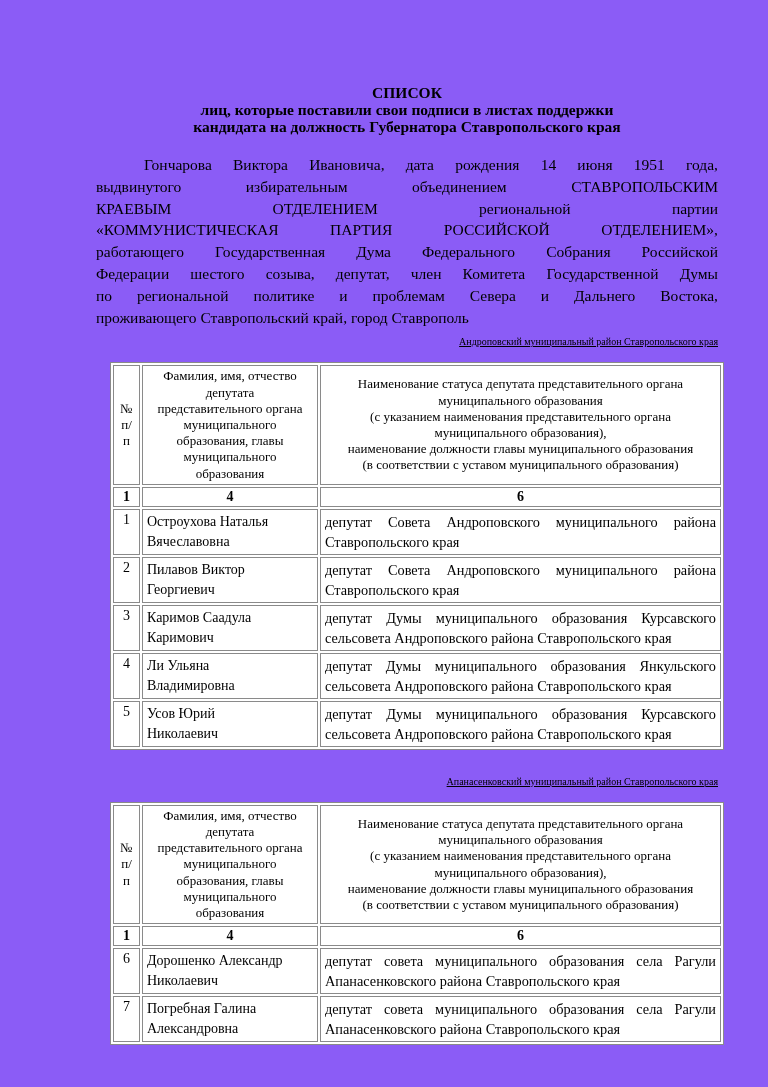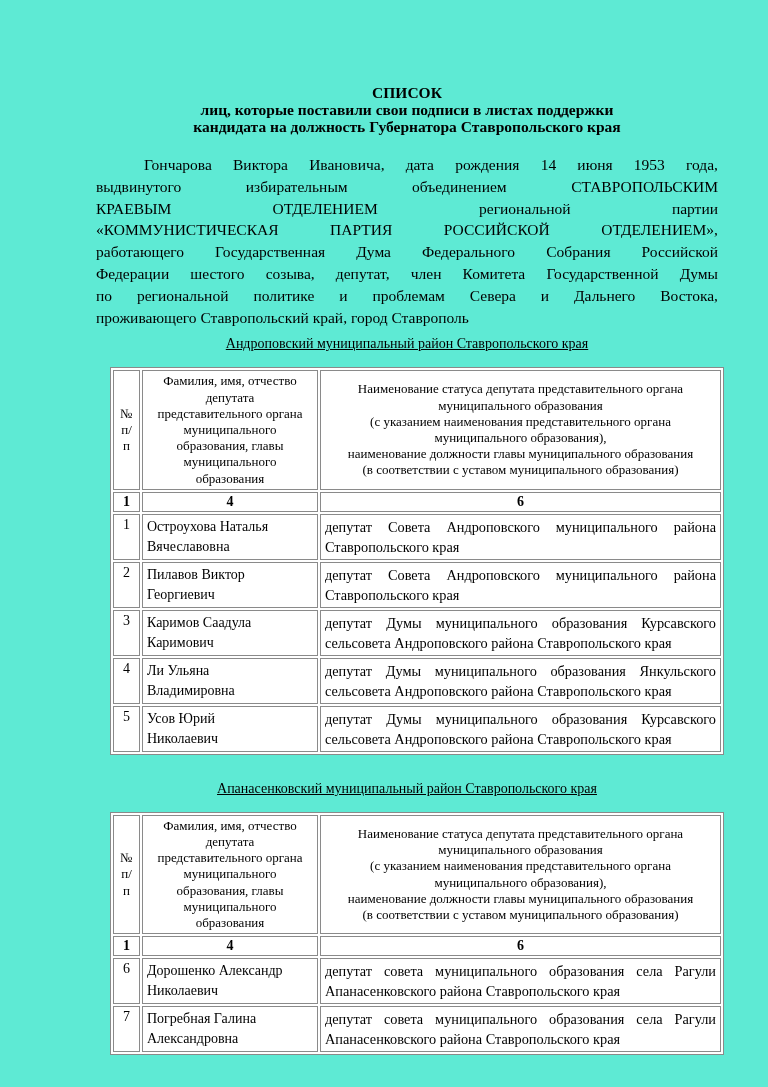--- a/index.html
+++ b/index.html
@@ -6,21 +6,21 @@
     margin: 0;
     padding: 0;
     background: #ffffff;
     color: #000000;
     font-family: "Liberation Serif", "DejaVu Serif", serif;
   }
   .page {
     position: relative;
     width: 768px;
     height: 1087px;
-    background: #5eead4;
+    background: #8b5cf6;
     box-sizing: border-box;
     padding: 84px 50px 0 96px;
     overflow: hidden;
   }
   
   .doc-title {
     text-align: center;
     font-weight: bold;
     font-size: 15.5px;
     line-height: 17px;
@@ -35,24 +35,24 @@
     white-space: nowrap;
   }
   .jline.indent { text-indent: 48px; }
   .jline.last {
     text-align: left;
     text-align-last: left;
   }
   
   .section-heading {
     margin: 8px 0 15px 0;
-    font-size: 14px;
+    font-size: 10px;
     font-weight: normal;
     text-decoration: underline;
-    text-align: center;
+    text-align: right;
   }
   .section-heading.second { margin-top: 26px; }
   
   table.deputies {
     border-collapse: separate;
     border-spacing: 2px;
     table-layout: fixed;
     width: 614px;
     margin-left: 14px;
     margin-bottom: 10px;
@@ -105,21 +105,21 @@
 
 <div class="page">
 
   <header class="doc-title">
     <div>СПИСОК</div>
     <div>лиц, которые поставили свои подписи в листах поддержки</div>
     <div>кандидата на должность Губернатора Ставропольского края</div>
   </header>
 
   <div class="intro">
-    <div class="jline indent">Гончарова Виктора Ивановича, дата рождения 14 июня 1953 года,</div>
+    <div class="jline indent">Гончарова Виктора Ивановича, дата рождения 14 июня 1951 года,</div>
     <div class="jline">выдвинутого избирательным объединением СТАВРОПОЛЬСКИМ</div>
     <div class="jline">КРАЕВЫМ ОТДЕЛЕНИЕМ региональной партии</div>
     <div class="jline">«КОММУНИСТИЧЕСКАЯ ПАРТИЯ РОССИЙСКОЙ ОТДЕЛЕНИЕМ»,</div>
     <div class="jline">работающего Государственная Дума Федерального Собрания Российской</div>
     <div class="jline">Федерации шестого созыва, депутат, член Комитета Государственной Думы</div>
     <div class="jline">по региональной политике и проблемам Севера и Дальнего Востока,</div>
     <div class="jline last">проживающего Ставропольский край, город Ставрополь</div>
   </div>
 
   <section>

